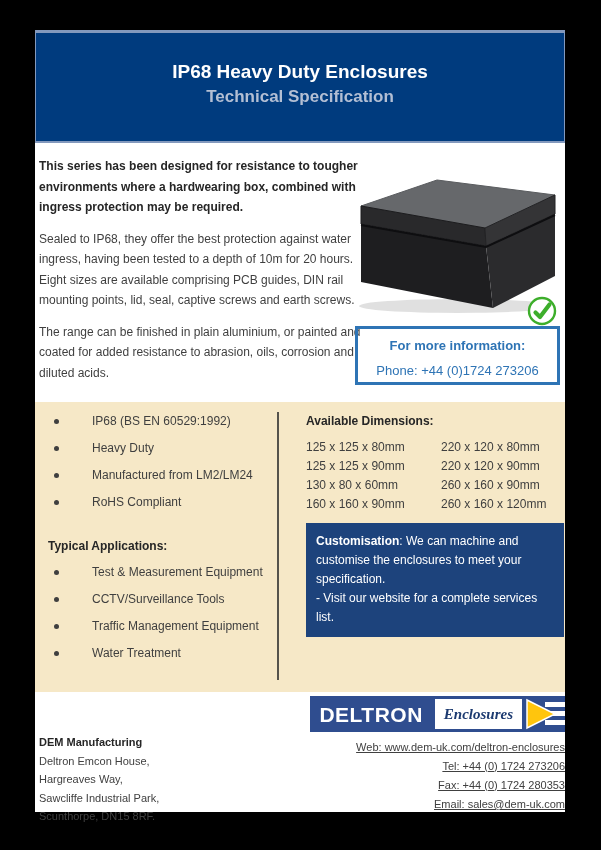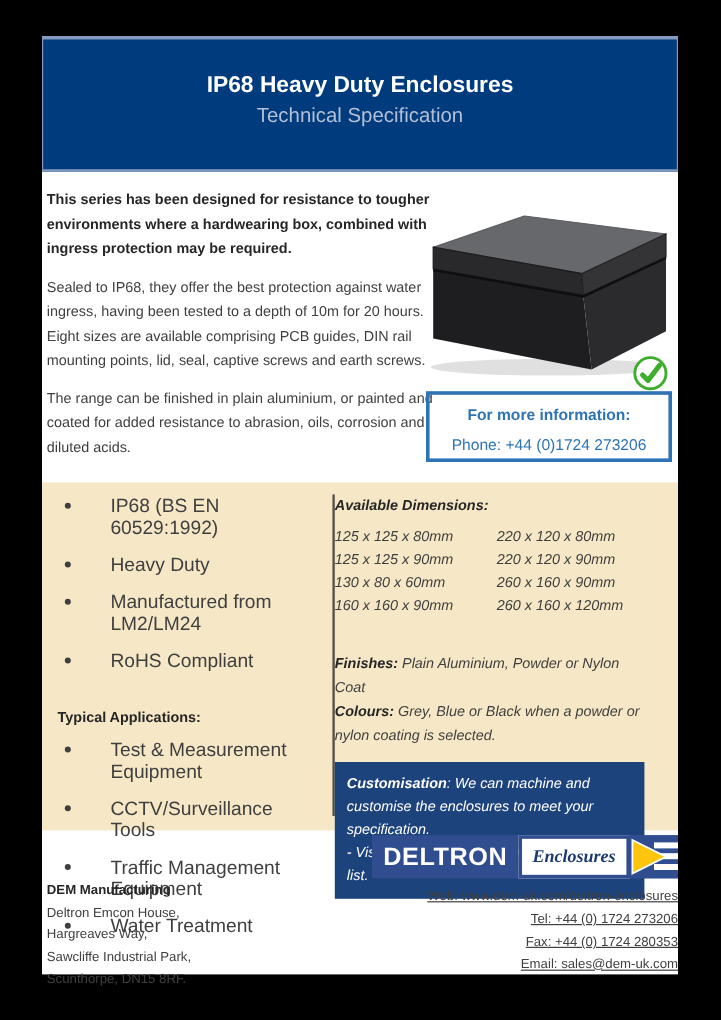--- a/index.html
+++ b/index.html
@@ -5,43 +5,43 @@
   html,body{margin:0;padding:0;background:#000;}
   .canvas{position:relative;width:601px;height:850px;background:#000;
           font-family:"Liberation Sans",sans-serif;overflow:hidden;}
   .page{position:absolute;left:35px;top:30px;width:530px;height:782px;background:#fff;}
 
   
   .band{position:absolute;left:0;top:0;width:530px;height:113px;background:#003b7e;
         border:1px solid #8399bd;border-top:3px solid #8399bd;border-bottom:2px solid #8399bd;
         box-sizing:border-box;text-align:center;padding-top:28px;}
   .band-title{color:#ffffff;font-weight:bold;font-size:19px;}
-  .band-sub{color:#b3bfd4;font-size:17px;margin-top:4px;}
+  .band-sub{color:#b3bfd4;font-size:17px;margin-top:4px;font-weight:bold;}
 
   
   .intro-text{position:absolute;left:4px;top:126px;width:322px;font-size:12px;line-height:20.5px;color:#3f3f3f;}
   .intro-text p{margin:0 0 11px 0;}
   .intro-text p.lead{font-weight:bold;color:#262626;}
 
   .product{position:absolute;left:312px;top:134px;width:218px;height:152px;}
   .check{position:absolute;left:491px;top:265px;width:32px;height:32px;}
 
   .info-box{position:absolute;left:320px;top:296px;width:199px;border:3px solid #2e74b5;
             text-align:center;padding:9px 0 4px 0;}
   .info-box .ib-head{color:#2e74b5;font-weight:bold;font-size:13px;}
   .info-box .ib-phone{color:#2e74b5;font-size:13px;margin-top:10px;}
 
   
   .panel{position:absolute;left:0;top:372px;width:530px;height:290px;background:#f6e8c7;}
   .panel-divider{position:absolute;left:242px;top:10px;height:268px;width:2px;background:#55534c;}
   .col-left{position:absolute;left:13px;top:12px;width:218px;}
-  .col-right{position:absolute;left:244px;top:12px;width:262px;font-style:italic;}
+  .col-right{position:absolute;left:271px;top:12px;width:262px;}
   .panel-h{font-size:12px;font-weight:bold;color:#262626;margin:0 0 12px 0;}
   ul.blist{list-style:none;margin:0;padding:0;}
-  ul.blist li{position:relative;padding-left:44px;font-size:16px;color:#3f3f3f;margin-bottom:13px;}
+  ul.blist li{position:relative;padding-left:44px;font-size:12px;color:#3f3f3f;margin-bottom:13px;}
   ul.blist li::before{content:"";position:absolute;left:6px;top:5px;width:5px;height:5px;border-radius:50%;background:#3f3f3f;}
   .apps-h{margin-top:30px;}
   .dims{display:grid;grid-template-columns:135px 1fr;row-gap:5px;font-size:12px;color:#3f3f3f;}
   .finishes{margin-top:32px;font-size:12px;line-height:20px;color:#3f3f3f;}
   .finishes b{color:#262626;}
   .custom-box{margin-top:12px;background:#1d437c;color:#fff;padding:9px 10px 10px 10px;
               font-size:12px;line-height:19px;width:238px;}
   .custom-box b{color:#fff;}
 
   
@@ -127,23 +127,20 @@
         <div class="dims">
           <div>125 x 125 x 80mm</div>
           <div>220 x 120 x 80mm</div>
           <div>125 x 125 x 90mm</div>
           <div>220 x 120 x 90mm</div>
           <div>130 x 80 x 60mm</div>
           <div>260 x 160 x 90mm</div>
           <div>160 x 160 x 90mm</div>
           <div>260 x 160 x 120mm</div>
         </div>
-        <div class="finishes"><b>Finishes:</b><span> Plain Aluminium, Powder or Nylon Coat</span><br>
-          <b>Colours:</b><span> Grey, Blue or Black when a powder or nylon coating is selected.</span>
-        </div>
         <div class="custom-box">
           <b>Customisation</b><span>: We can machine and customise the enclosures to meet your specification.</span>
           <div>-  Visit our website for a complete services list.</div>
         </div>
       </div>
     </div>
 
     <div class="footer-left">
       <div class="company">DEM Manufacturing</div>
       <div>Deltron Emcon House,</div>

